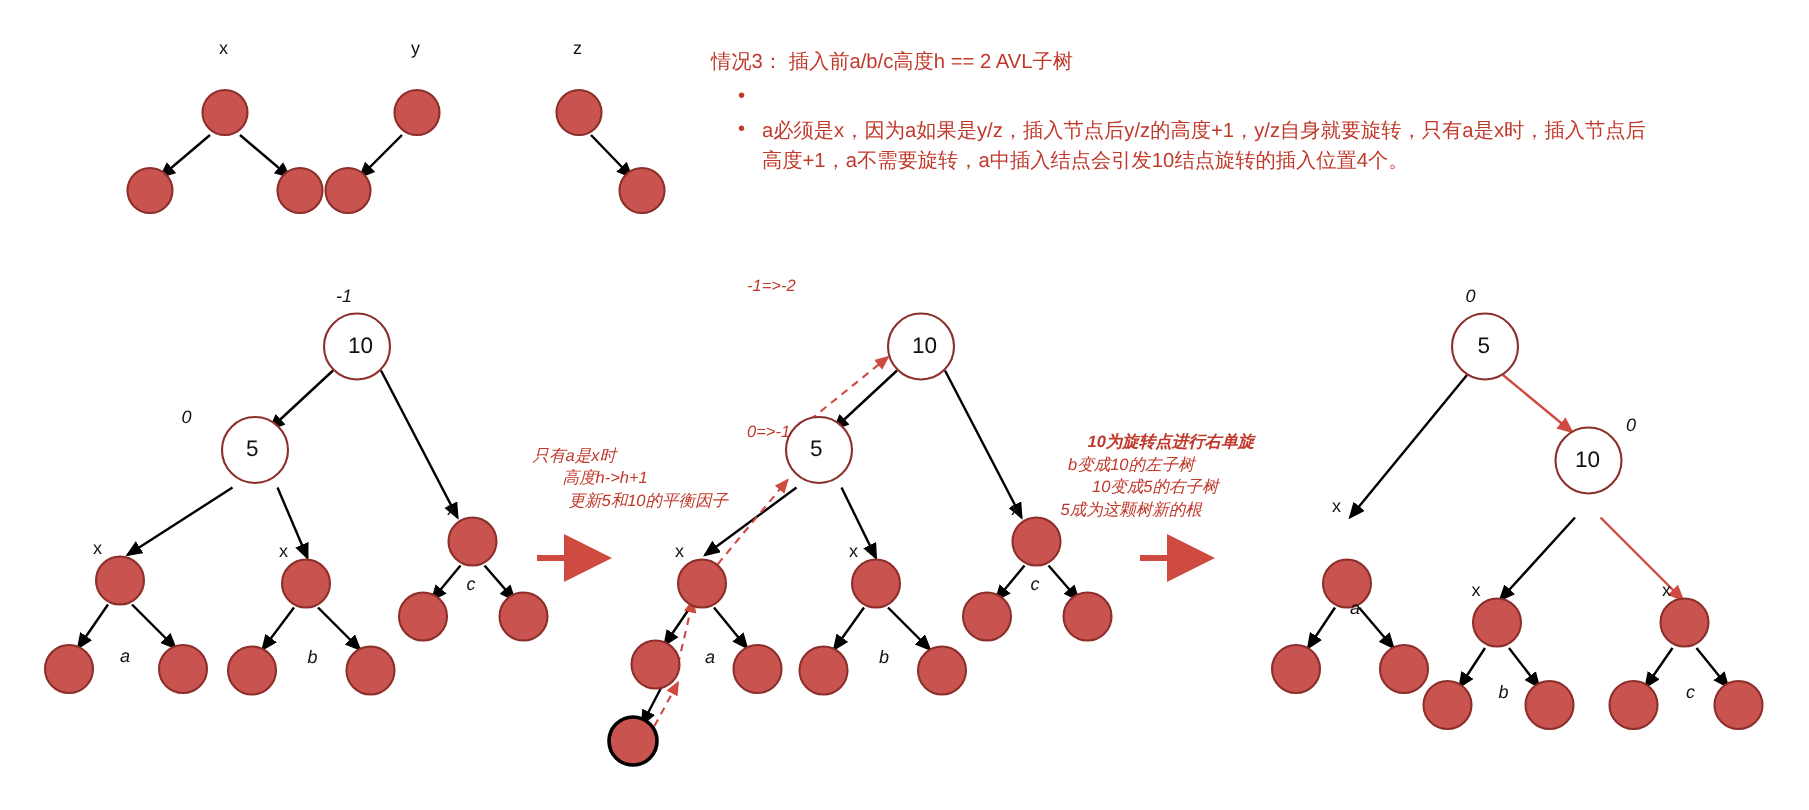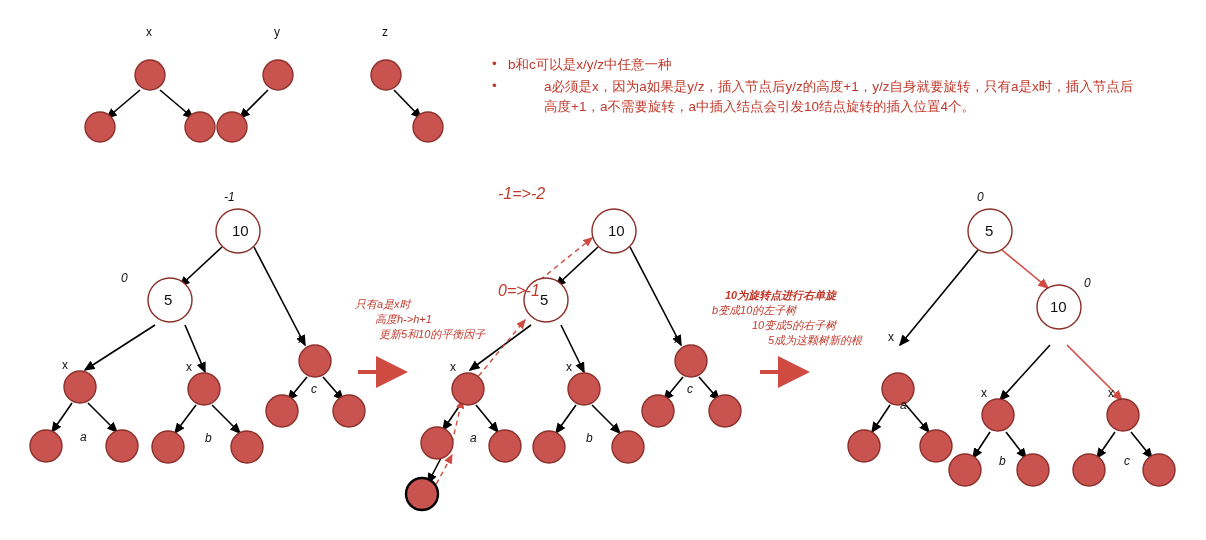--- a/index.html
+++ b/index.html
@@ -12,21 +12,21 @@
   }
   #stage{position:absolute;left:0;top:0;width:1206px;height:540px;}
   svg.layer{position:absolute;left:0;top:0;width:1206px;height:540px;}
   .txt{position:absolute;white-space:pre;}
   .note{color:#c0392b;font-size:13.5px;line-height:20px;}
   .note-title{color:#c0392b;font-size:13.5px;}
   .step{color:#c0392b;font-size:11px;line-height:15px;font-style:italic;}
   .lbl{font-size:12px;color:#111;}
   .lbl-i{font-size:12px;color:#111;font-style:italic;}
   .bf{font-size:12px;color:#111;font-style:italic;}
-  .bf-red{font-size:16px;color:#c0392b;font-style:italic;}
+  .bf-red{font-size:11px;color:#c0392b;font-style:italic;}
   .bullet{position:absolute;color:#c0392b;font-size:13.5px;}
 </style>
 </head>
 <body>
 
 <div id="stage">
 
   <svg class="layer" viewBox="0 0 1206 540">
     <defs>
       <marker id="ah" markerWidth="7" markerHeight="7" refX="6" refY="3" orient="auto">
@@ -145,33 +145,33 @@
       <circle cx="1123" cy="415" r="16" fill="#c9544f"></circle>
       <circle cx="1089" cy="470" r="16" fill="#c9544f"></circle>
       <circle cx="1159" cy="470" r="16" fill="#c9544f"></circle>
     </g>
   </svg>
 
   <div class="txt lbl" style="left:146px;top:25px;">x</div>
   <div class="txt lbl" style="left:274px;top:25px;">y</div>
   <div class="txt lbl" style="left:382px;top:25px;">z</div>
 
+  <div class="txt note-title" style="left:474px;top:32px;">情况3： 插入前a/b/c高度h == 2 AVL子树</div>
   <span class="bullet" style="left:492px;top:56px;">•</span>
-  <div class="txt note" style="left:508px;top:55px;width:560px;">b和c可以是x/y/z中任意一种</div>
   <span class="bullet" style="left:492px;top:78px;">•</span>
-  <div class="txt note" style="left:508px;top:77px;width:590px;white-space:normal;margin-left:36px;">a必须是x，因为a如果是y/z，插入节点后y/z的高度+1，y/z自身就要旋转，只有a是x时，插入节点后高度+1，a不需要旋转，a中插入结点会引发10结点旋转的插入位置4个。</div>
+  <div class="txt note" style="left:508px;top:77px;width:590px;white-space:normal;">a必须是x，因为a如果是y/z，插入节点后y/z的高度+1，y/z自身就要旋转，只有a是x时，插入节点后高度+1，a不需要旋转，a中插入结点会引发10结点旋转的插入位置4个。</div>
 
   <div class="txt step" style="left:355px;top:297px;">只有a是x时</div>
   <div class="txt step" style="left:355px;top:312px;margin-left:20px;">高度h-&gt;h+1</div>
   <div class="txt step" style="left:355px;top:327px;margin-left:24px;">更新5和10的平衡因子</div>
 
   <div class="txt step" style="left:725px;top:288px;font-weight:bold;">10为旋转点进行右单旋</div>
   <div class="txt step" style="left:712px;top:303px;">b变成10的左子树</div>
-  <div class="txt step" style="left:752px;top:318px;">10变成5的右子树</div>
-  <div class="txt step" style="left:768px;top:333px;">5成为这颗树新的根</div>
+  <div class="txt step" style="left:728px;top:318px;">10变成5的右子树</div>
+  <div class="txt step" style="left:707px;top:333px;">5成为这颗树新的根</div>
 
   <div class="txt lbl" style="left:232px;top:222px;font-size:15px;">10</div>
   <div class="txt bf" style="left:224px;top:190px;">-1</div>
   <div class="txt lbl" style="left:164px;top:291px;font-size:15px;">5</div>
   <div class="txt bf" style="left:121px;top:271px;">0</div>
   <div class="txt lbl" style="left:62px;top:358px;">x</div>
   <div class="txt lbl" style="left:186px;top:360px;">x</div>
   <div class="txt lbl" style="left:298px;top:332px;">x</div>
   <div class="txt lbl-i" style="left:80px;top:430px;">a</div>
   <div class="txt lbl-i" style="left:205px;top:431px;">b</div>

